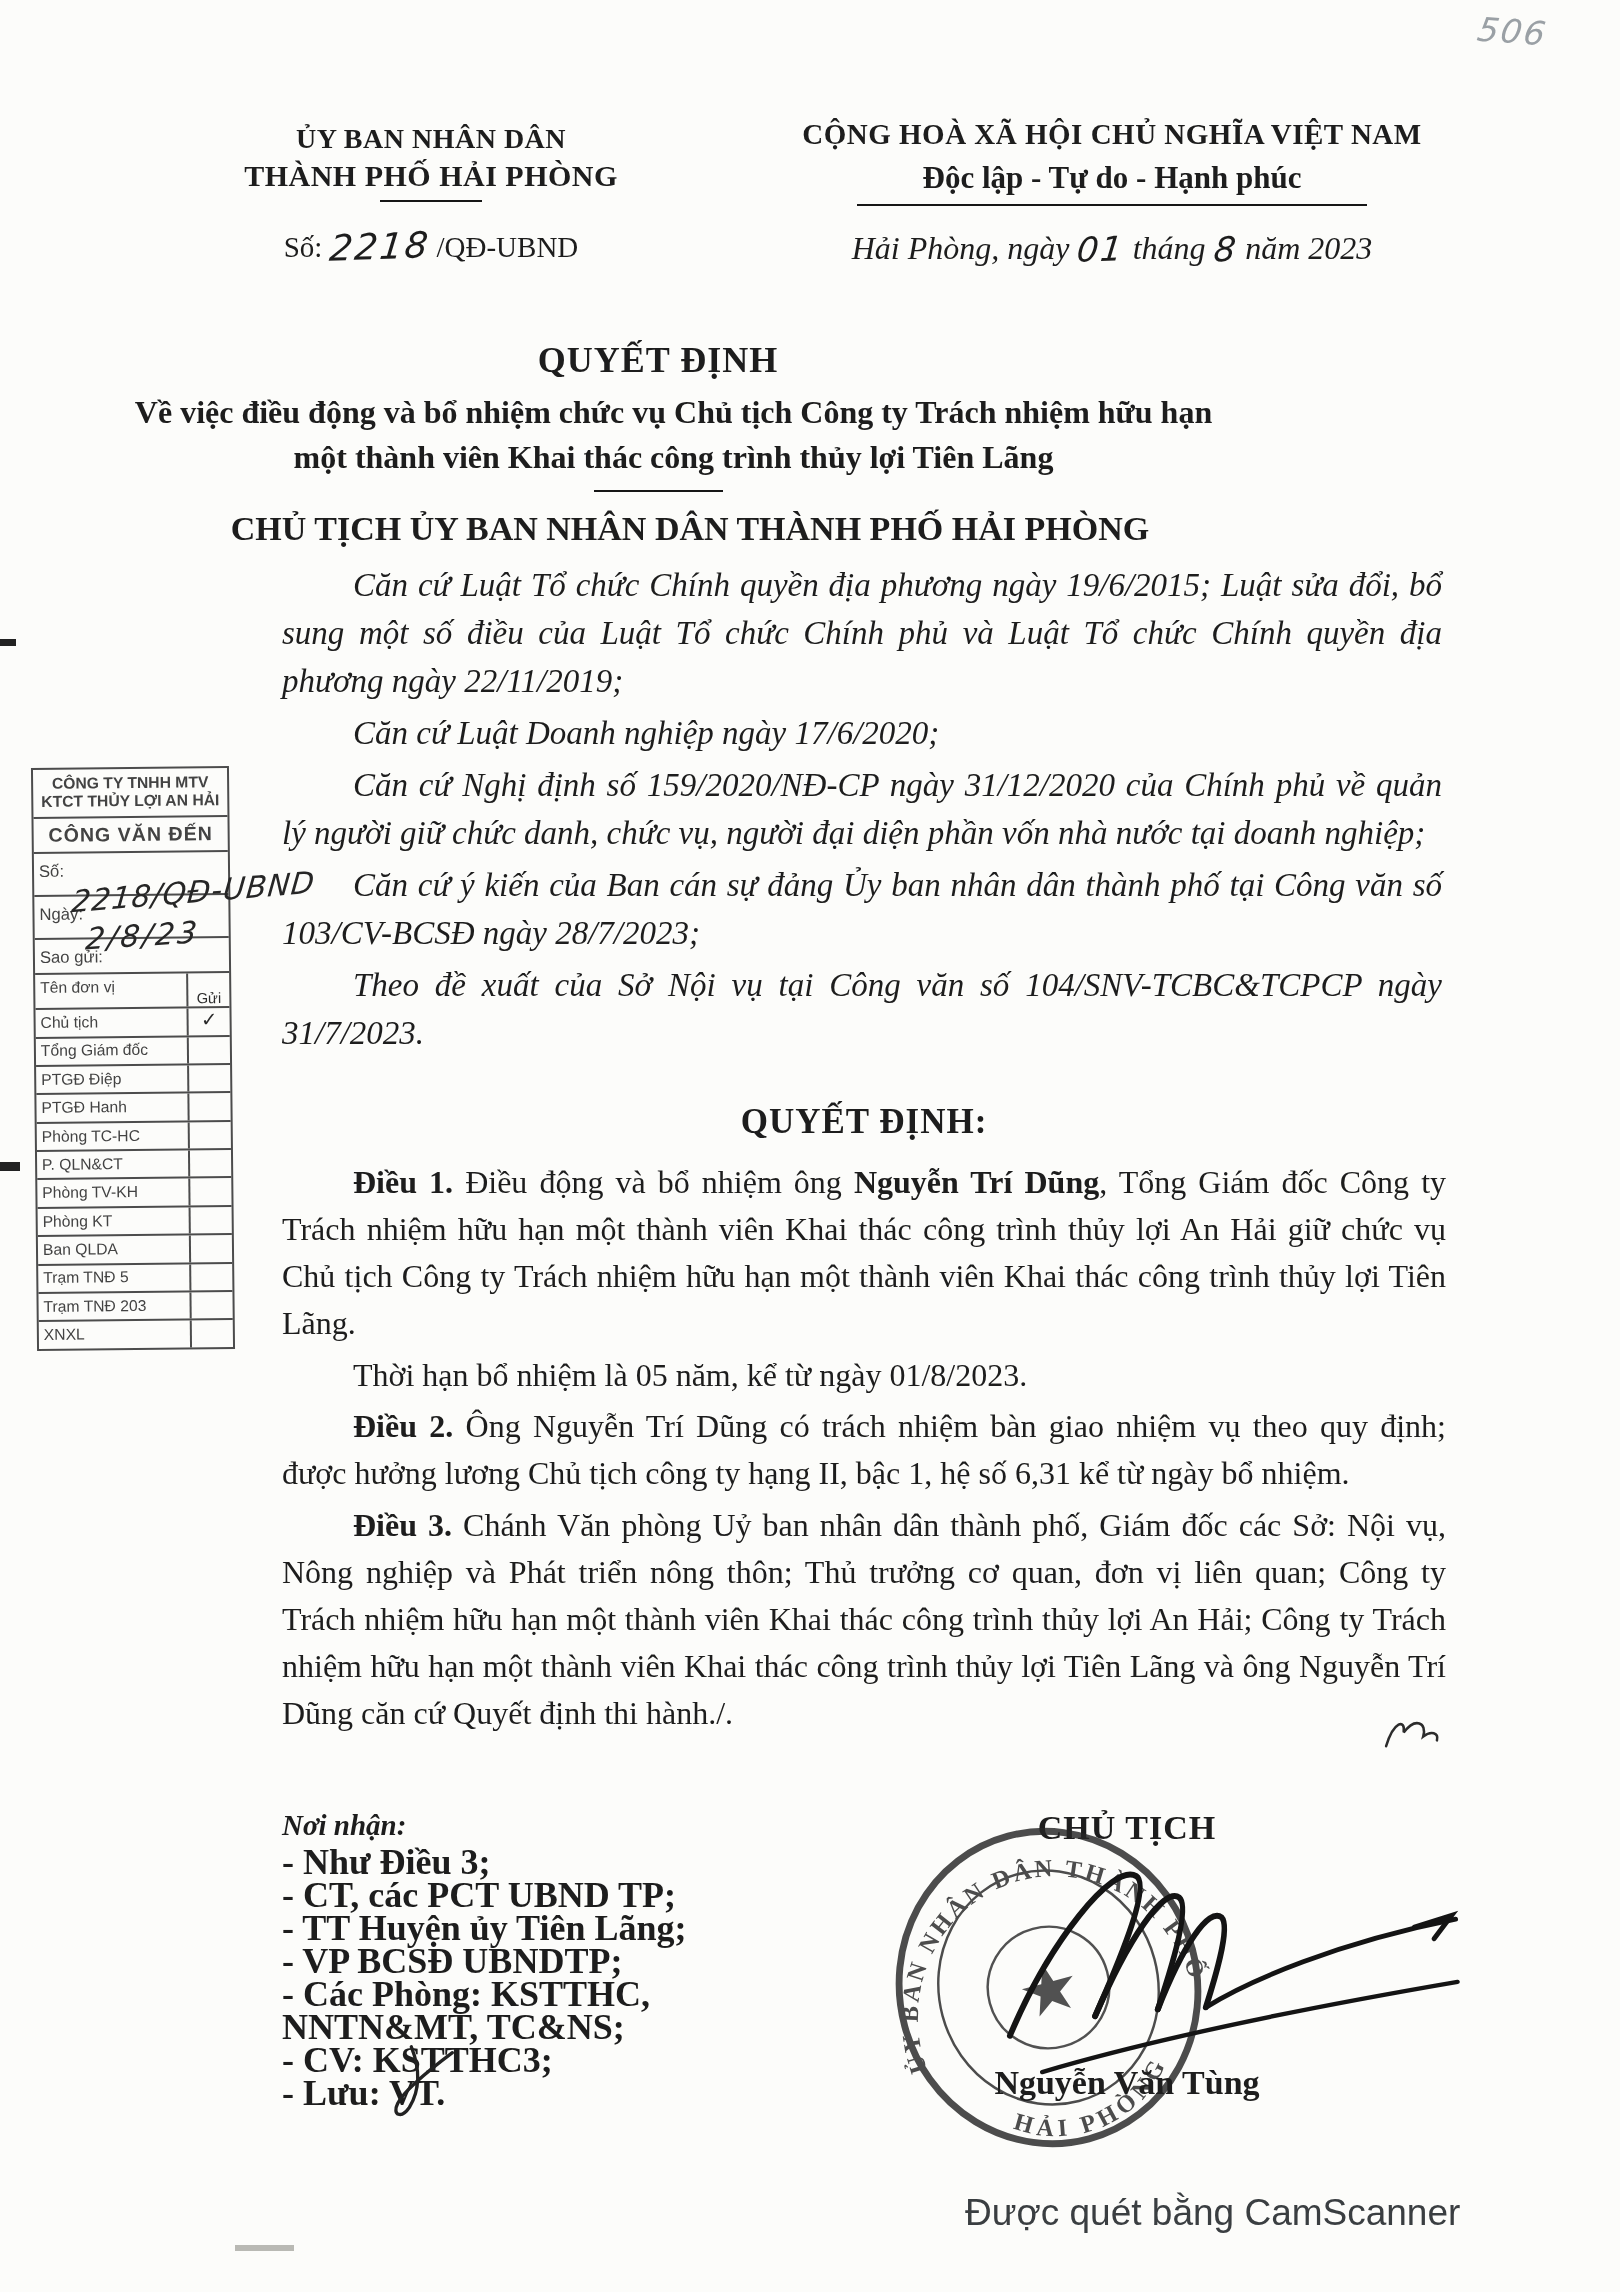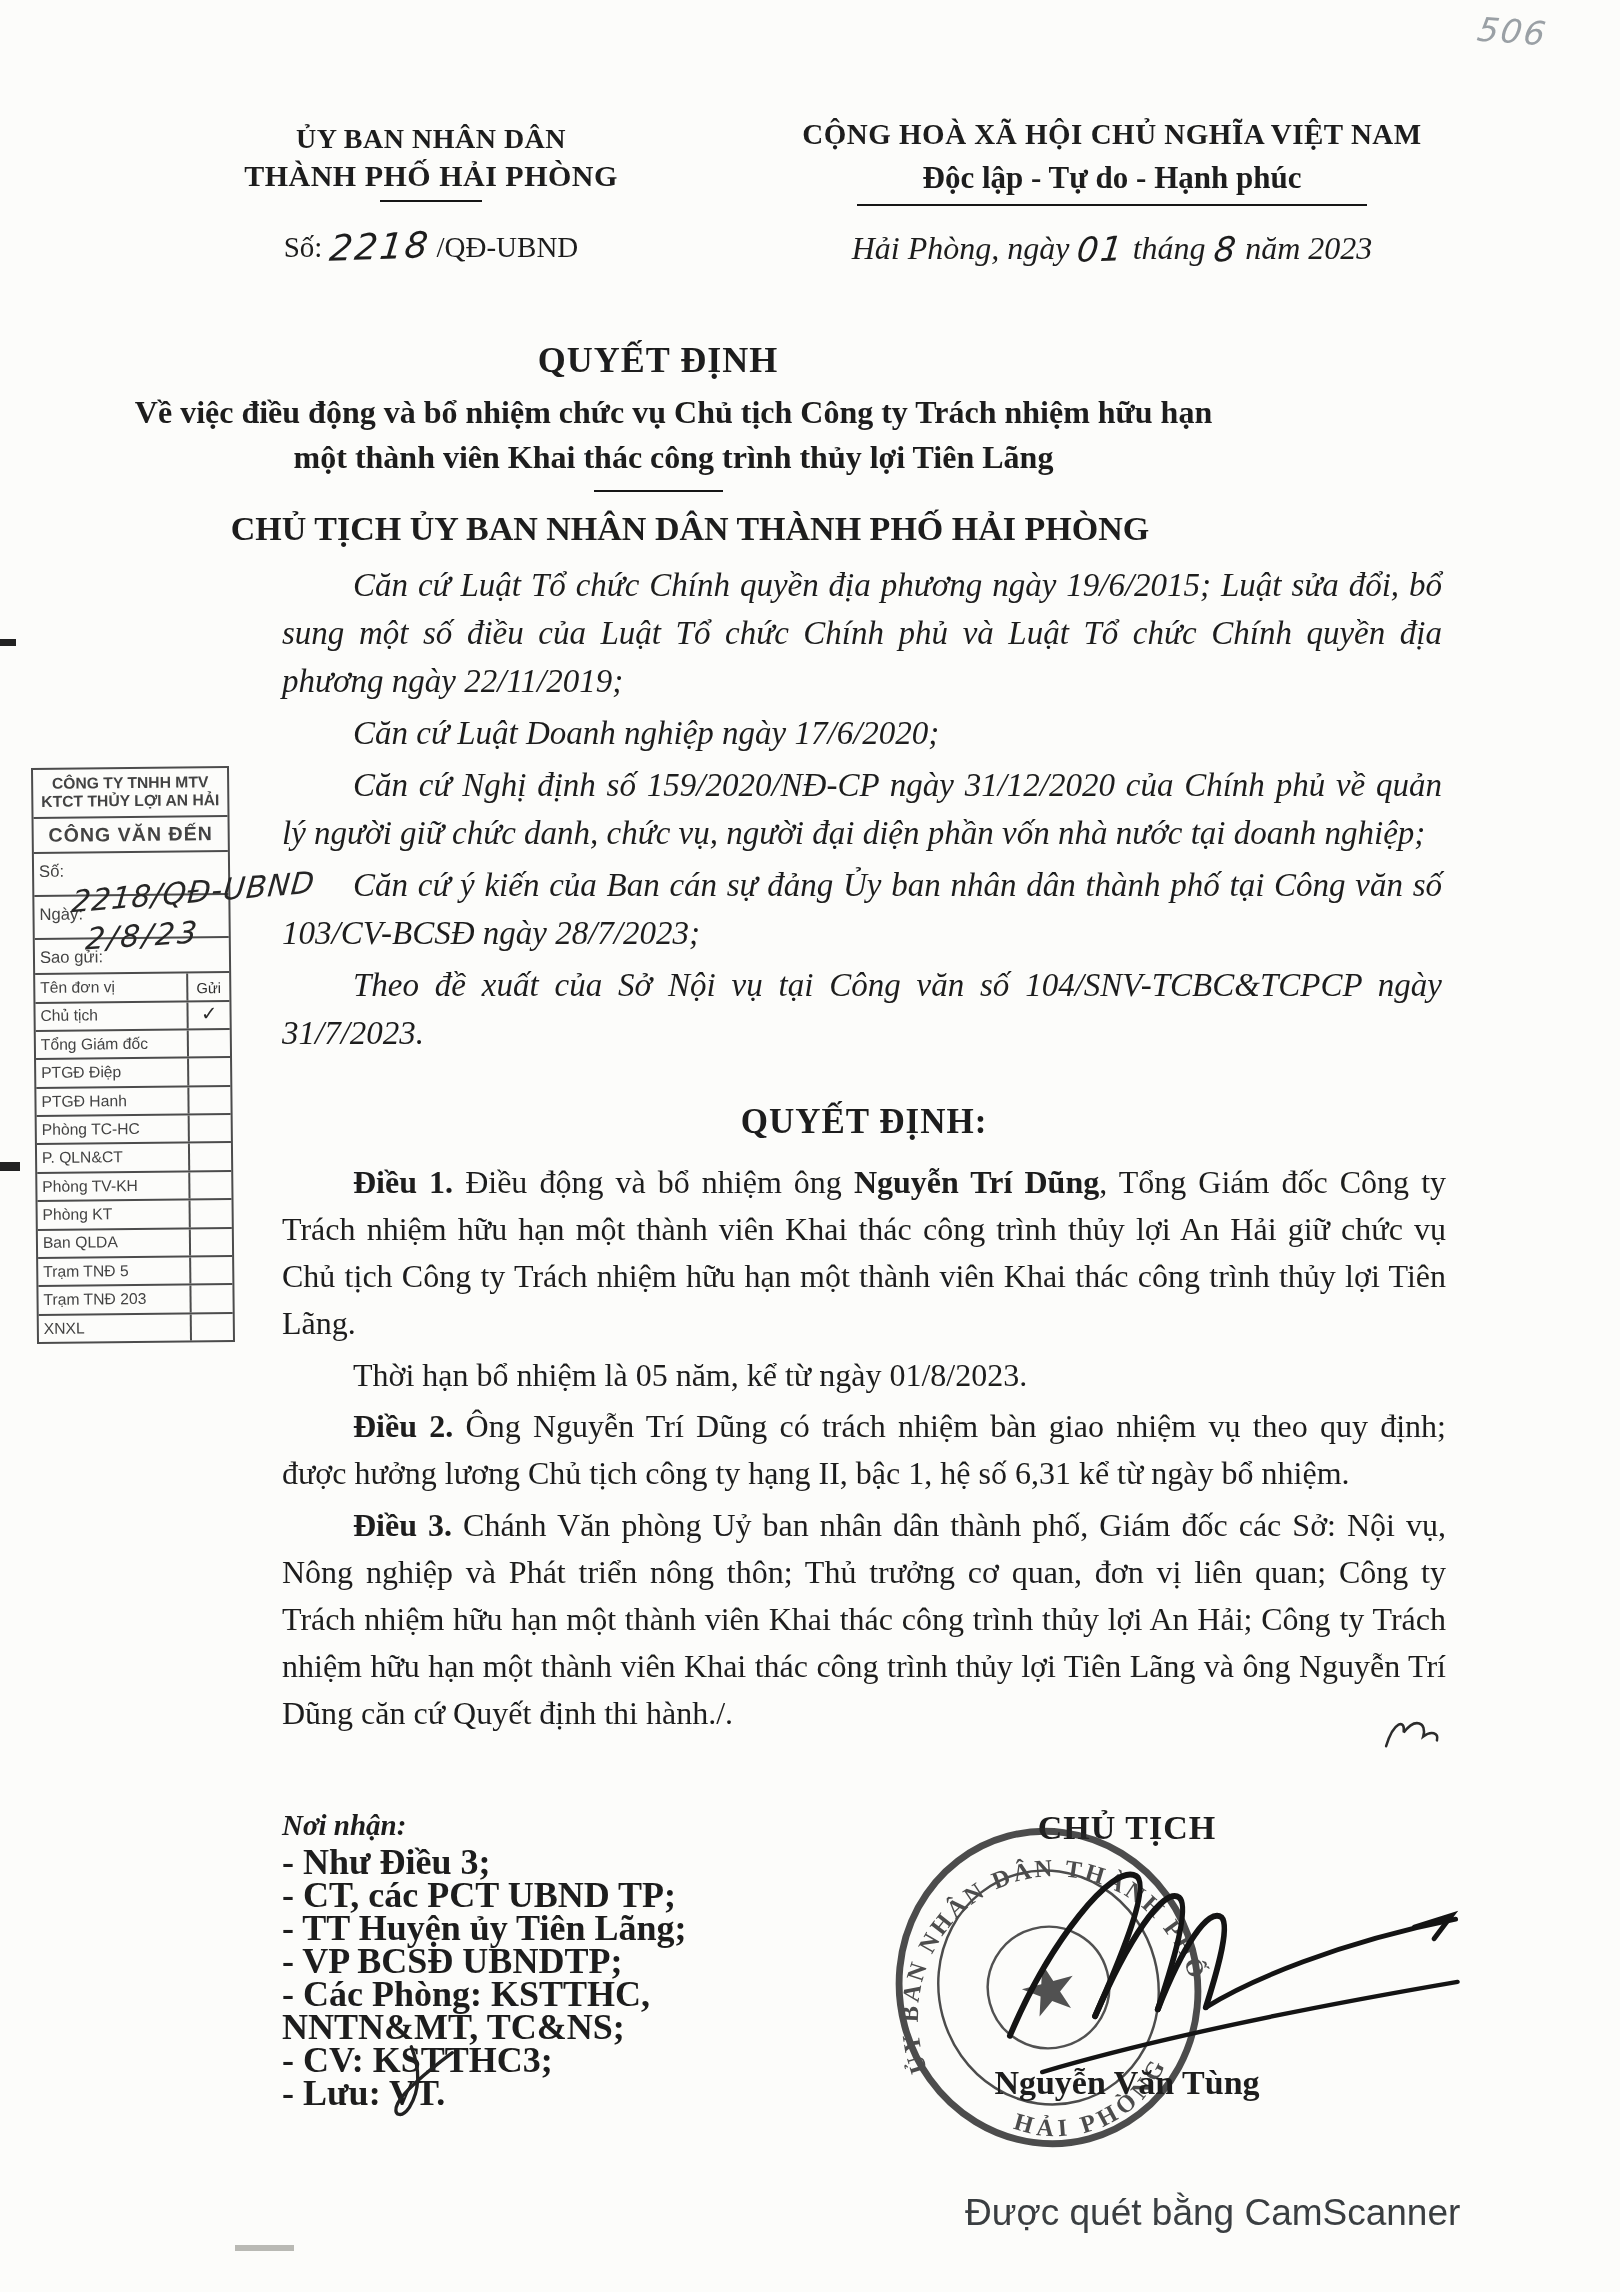--- a/index.html
+++ b/index.html
@@ -143,21 +143,21 @@
       <span>Số:</span>
     </div>
     <div class="cell stamp-line">
       <span>Ngày:</span>
     </div>
     <div class="cell stamp-line" style="height:17.6px;">
       <span>Sao gửi:</span>
     </div>
     <div class="stamp-row cell" style="border-bottom:2px solid #4c4c4c;">
       <div class="stamp-unit">Tên đơn vị</div>
-      <div class="stamp-mark" style="font-size:14.7px;font-family:'Liberation Sans',sans-serif;padding-top:7px;">Gửi</div>
+      <div class="stamp-mark" style="font-size:14.7px;font-family:'Liberation Sans',sans-serif;padding-top:17px;">Gửi</div>
     </div>
     <div>
 
         <div class="stamp-row">
           <div class="stamp-unit">Chủ tịch</div>
           <div class="stamp-mark">✓</div>
         </div>
 
         <div class="stamp-row">
           <div class="stamp-unit">Tổng Giám đốc</div>

